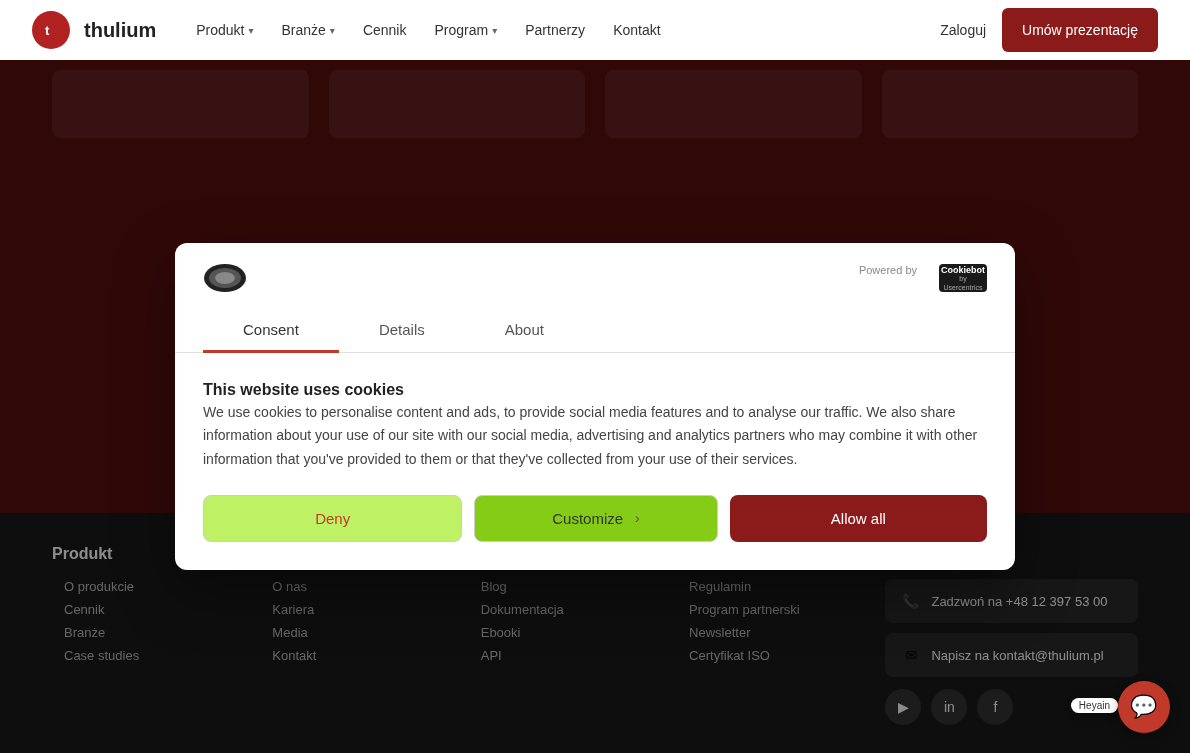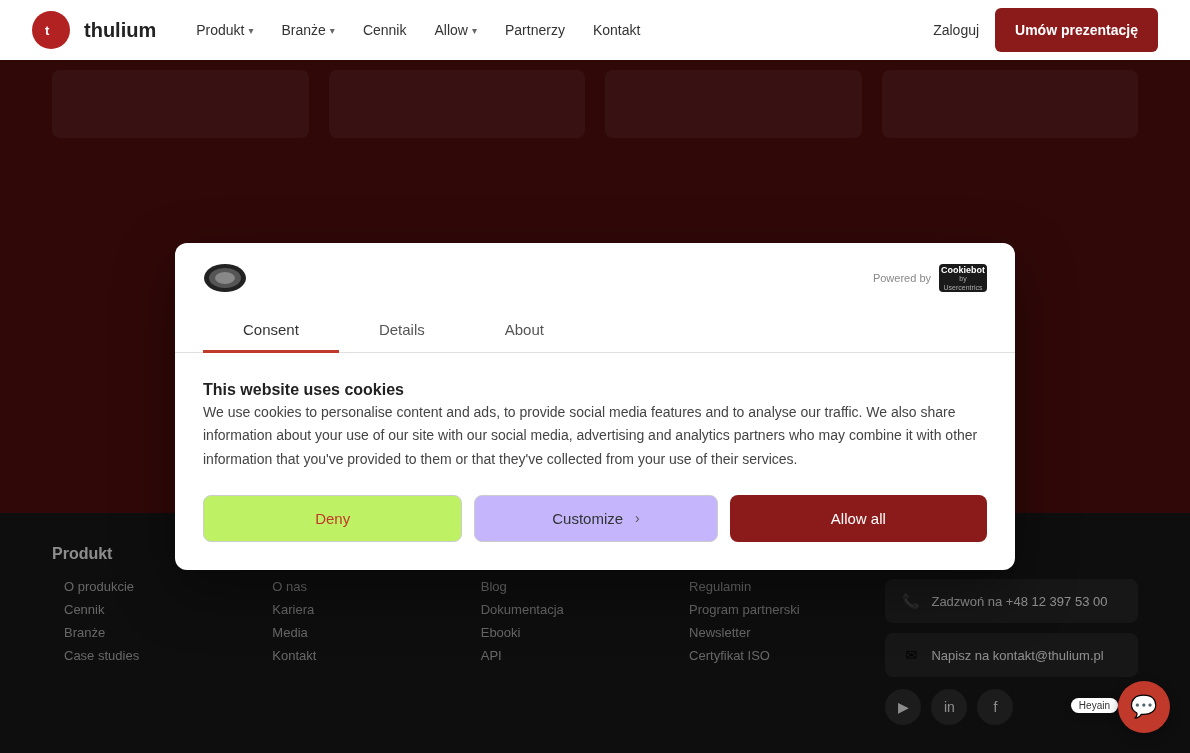--- a/index.html
+++ b/index.html
@@ -46,21 +46,21 @@
     .nav-actions { display: flex; align-items: center; gap: 16px; margin-left: auto; }
     .btn-login { background: none; border: none; color: #333; font-size: 14px; cursor: pointer; }
     .btn-cta {
       background: #8b1a1a;
       color: #fff;
       border: none;
       border-radius: 6px;
       padding: 14px 20px;
       font-size: 14px;
       cursor: pointer;
-      font-weight: 700;
+      font-weight: 400;
     }
 
     
     .page-content {
       background: #5a0f0f;
       min-height: 693px;
       position: relative;
     }
 
     
@@ -102,22 +102,21 @@
       align-items: center;
       justify-content: space-between;
       padding: 20px 28px 0 28px;
     }
     .modal-logo {
       display: flex;
       align-items: center;
     }
     .cookiebot-branding {
       display: flex;
-      align-items: center;
-      gap: 8px;
+      gap: 22px;
       font-size: 11px;
       color: #888;
     }
     .cb-icon {
       width: 48px;
       height: 28px;
       background: #1a1a1a;
       border-radius: 4px;
       display: flex;
       align-items: center;
@@ -184,21 +183,21 @@
       font-size: 15px;
       color: #c0392b;
       cursor: pointer;
       font-weight: 500;
       margin-right: 12px;
     }
     .btn-customize {
       flex: 1;
       padding: 14px 12px;
       border: 1.5px solid #ccc;
-      background: #c4b5fd;
+      background: #84cc16;
       border-radius: 8px;
       font-size: 15px;
       color: #333;
       cursor: pointer;
       font-weight: 400;
       display: flex;
       align-items: center;
       justify-content: center;
       gap: 12px;
       margin-right: 12px;
@@ -312,21 +311,21 @@
       <span class="chevron">▾</span>
     </a>
     <a class="nav-link">
       <span>Branże</span>
       <span class="chevron">▾</span>
     </a>
     <a class="nav-link">
       <span>Cennik</span>
     </a>
     <a class="nav-link">
-      <span>Allow</span>
+      <span>Program</span>
       <span class="chevron">▾</span>
     </a>
     <a class="nav-link">
       <span>Partnerzy</span>
     </a>
     <a class="nav-link">
       <span>Kontakt</span>
     </a>
   </div>
   <div class="nav-actions">

